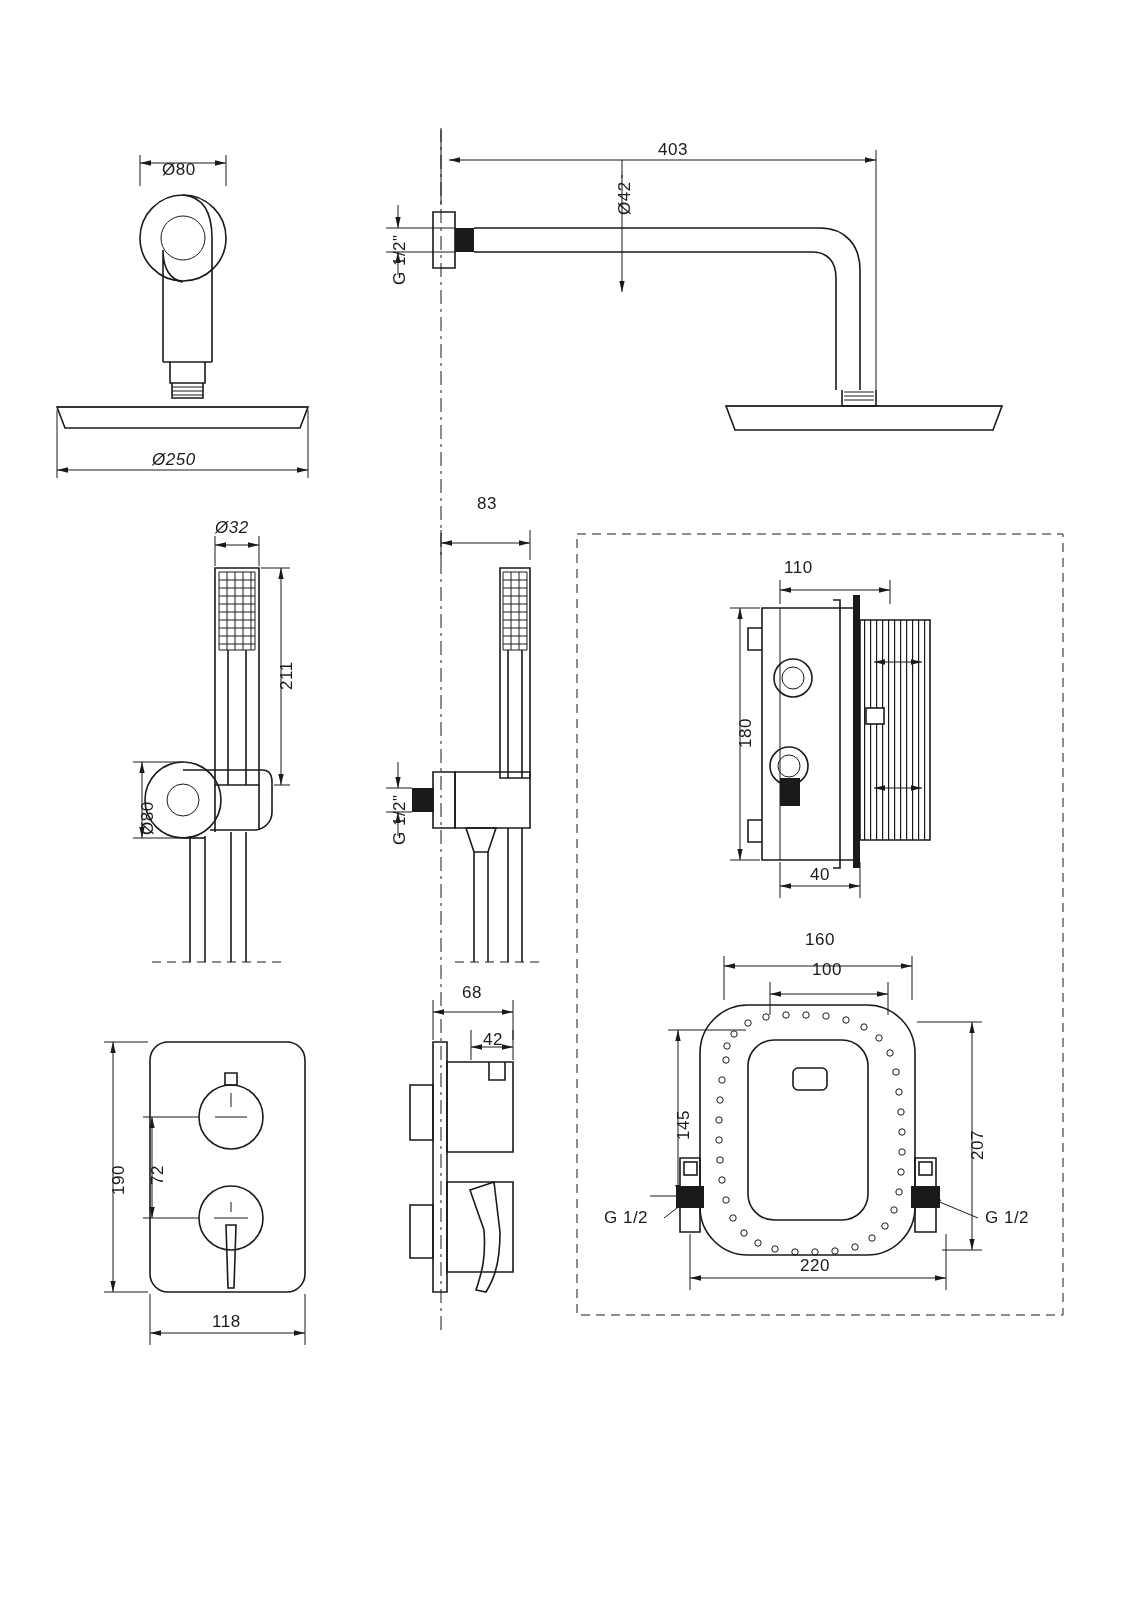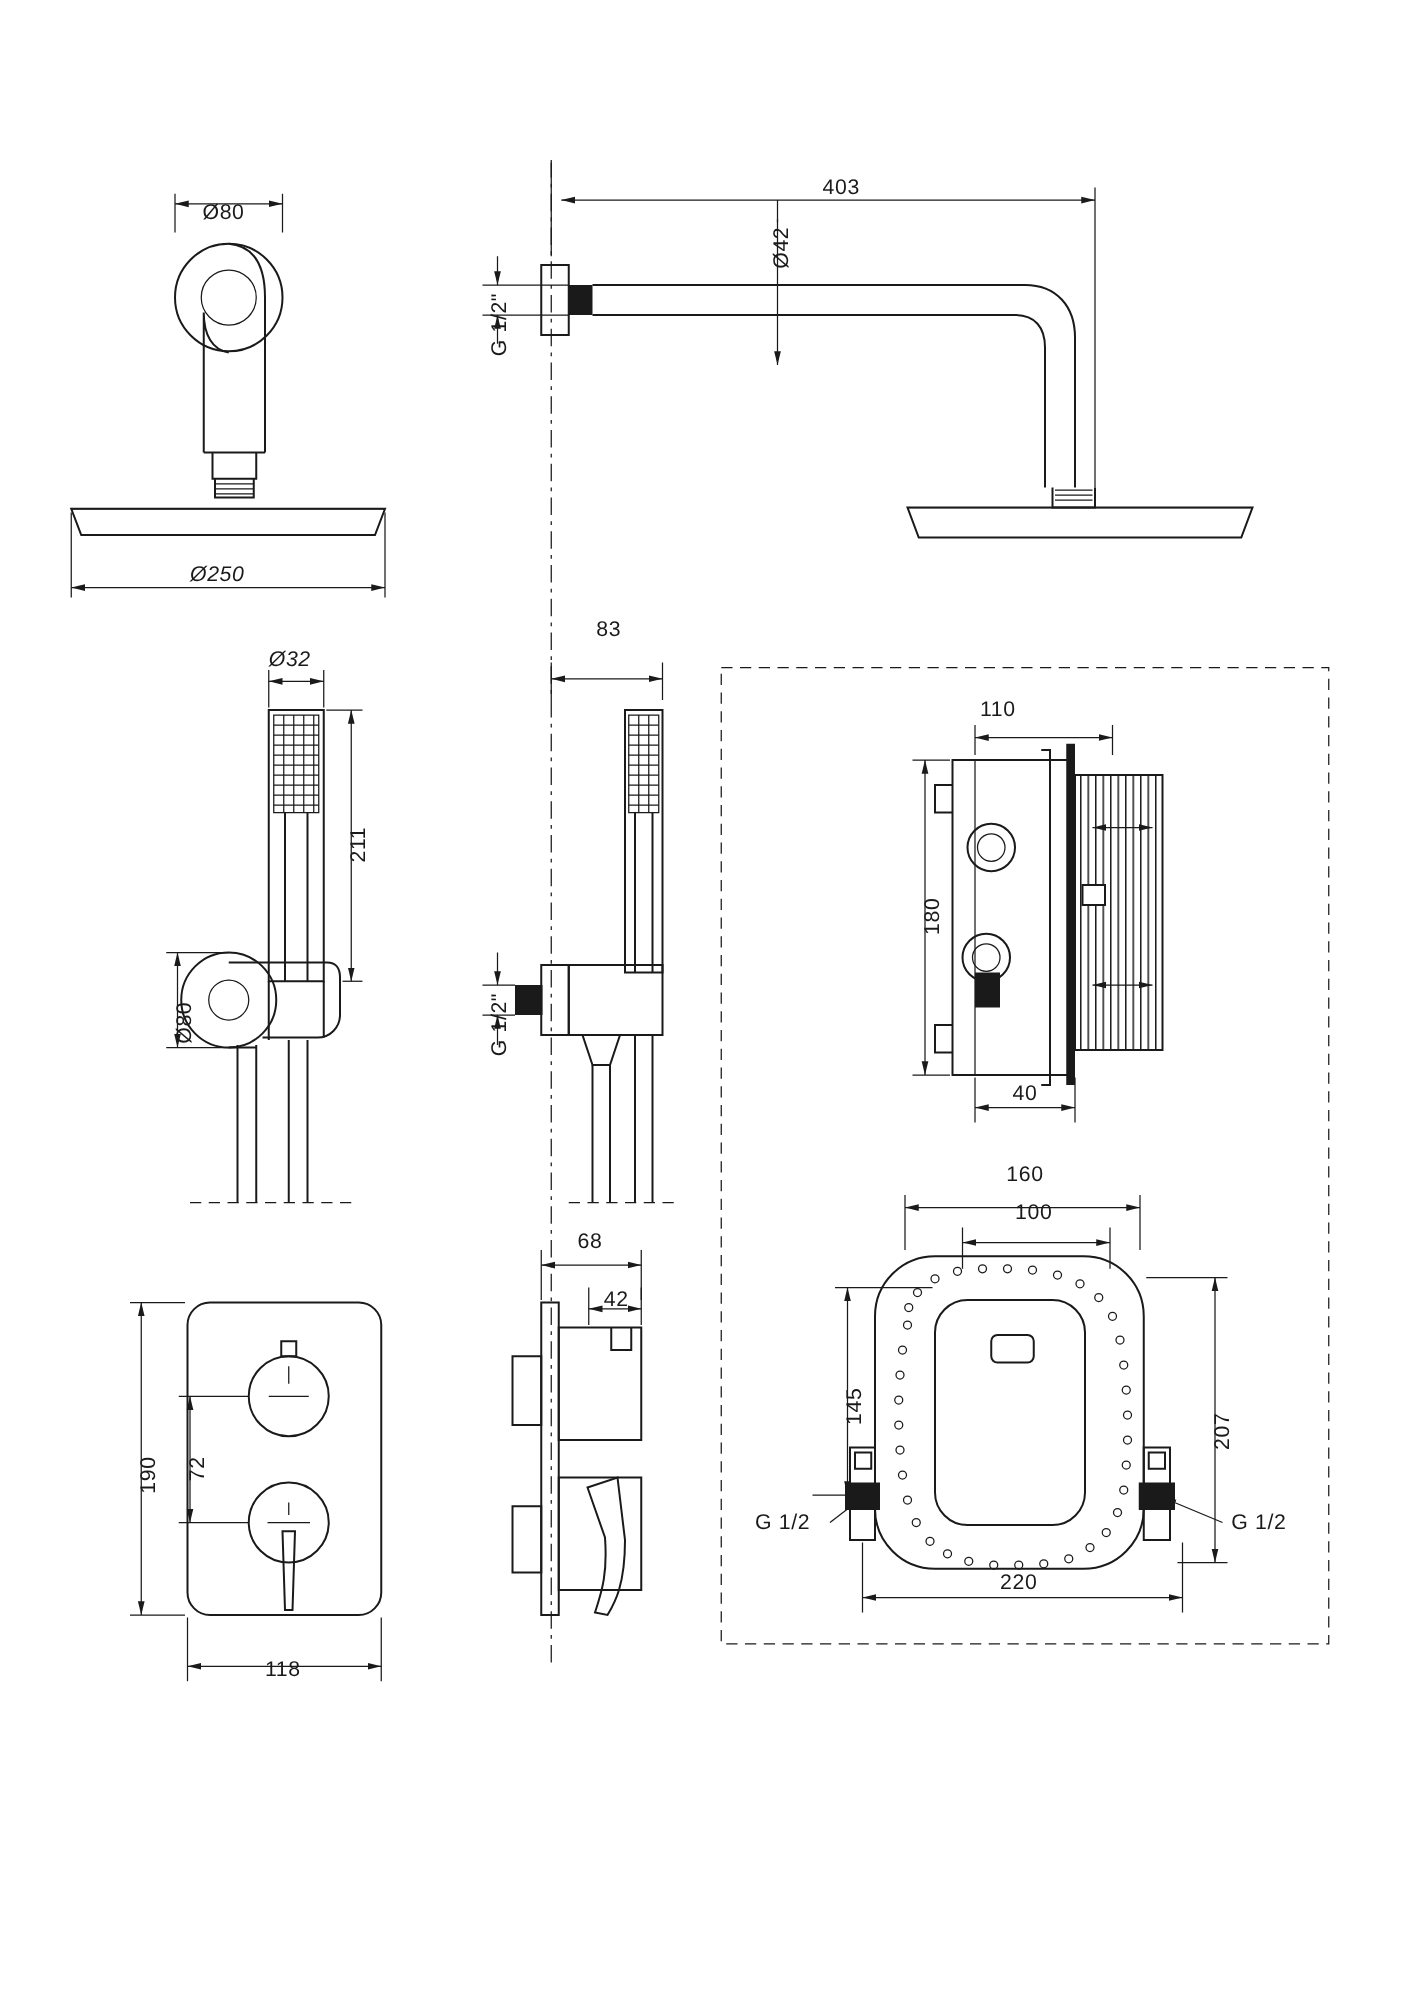--- a/index.html
+++ b/index.html
@@ -396,21 +396,21 @@
 
   <div class="lbl" style="left:215px; top:518px;font-style:italic;">Ø32</div>
   <div class="lbl rot" style="left:277px; top:690px;">211</div>
   <div class="lbl rot" style="left:138px; top:835px;">Ø80</div>
 
   <div class="lbl" style="left:477px; top:494px;">83</div>
   <div class="lbl rot" style="left:390px; top:845px;">G 1/2"</div>
 
   <div class="lbl rot" style="left:109px; top:1195px;">190</div>
   <div class="lbl rot" style="left:148px; top:1185px;">72</div>
-  <div class="lbl" style="left:212px; top:1312px;margin-top:14px;">118</div>
+  <div class="lbl" style="left:212px; top:1312px;">118</div>
 
   <div class="lbl" style="left:462px; top:983px;">68</div>
   <div class="lbl" style="left:483px; top:1013px;margin-top:17px;">42</div>
 
   <div class="lbl" style="left:784px; top:558px;">110</div>
   <div class="lbl rot" style="left:736px; top:748px;">180</div>
   <div class="lbl" style="left:810px; top:865px;">40</div>
 
   <div class="lbl" style="left:805px; top:930px;">160</div>
   <div class="lbl" style="left:812px; top:960px;">100</div>

